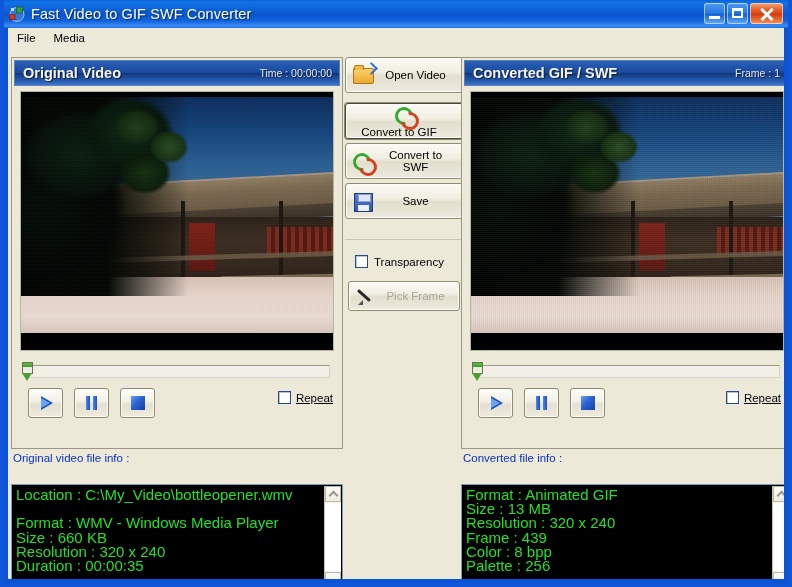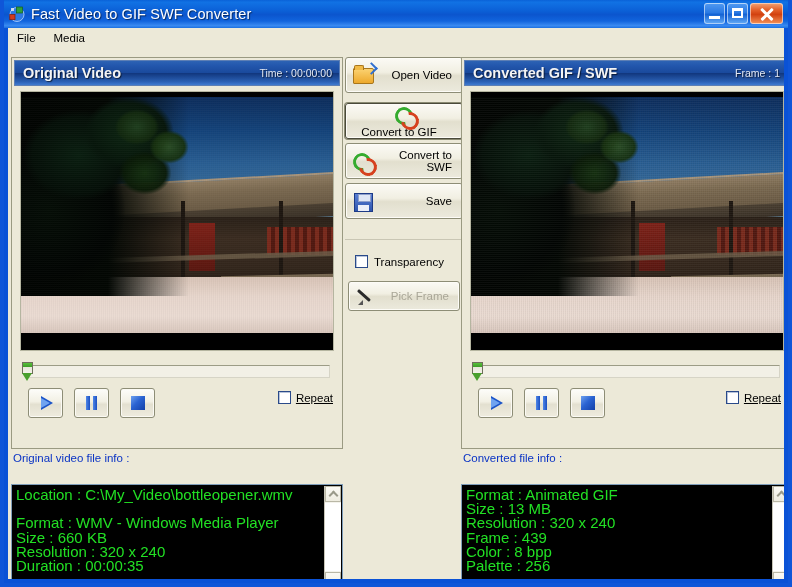--- a/index.html
+++ b/index.html
@@ -297,21 +297,21 @@
     font-size: 11.5px; color: #000;
     cursor: pointer;
   }
   .bigbtn.focused {
     border: 1px solid #4a4a3a;
     box-shadow: inset 0 0 0 1px #fdfcf7, 0 0 0 1px #8a8a72;
     flex-direction: column;
   }
   .bigbtn.disabled { color: #a9a697; }
   .bigbtn .ico { width: 28px; margin-left: 5px; flex: none; position: relative; height: 22px; }
-  .bigbtn .lbl { flex: 1; text-align: right; padding-right: 10px; }
+  .bigbtn .lbl { flex: 1; text-align: center; padding-right: 10px; }
   .b-open { top: 0px; }
   .b-gif  { top: 46px; }
   .b-swf  { top: 86px; }
   .b-save { top: 126px; }
 
   .divider {
     position: absolute; left: 0; top: 182px; width: 116px; height: 1px;
     background: #c9c6b4;
   }
   .transparency {

